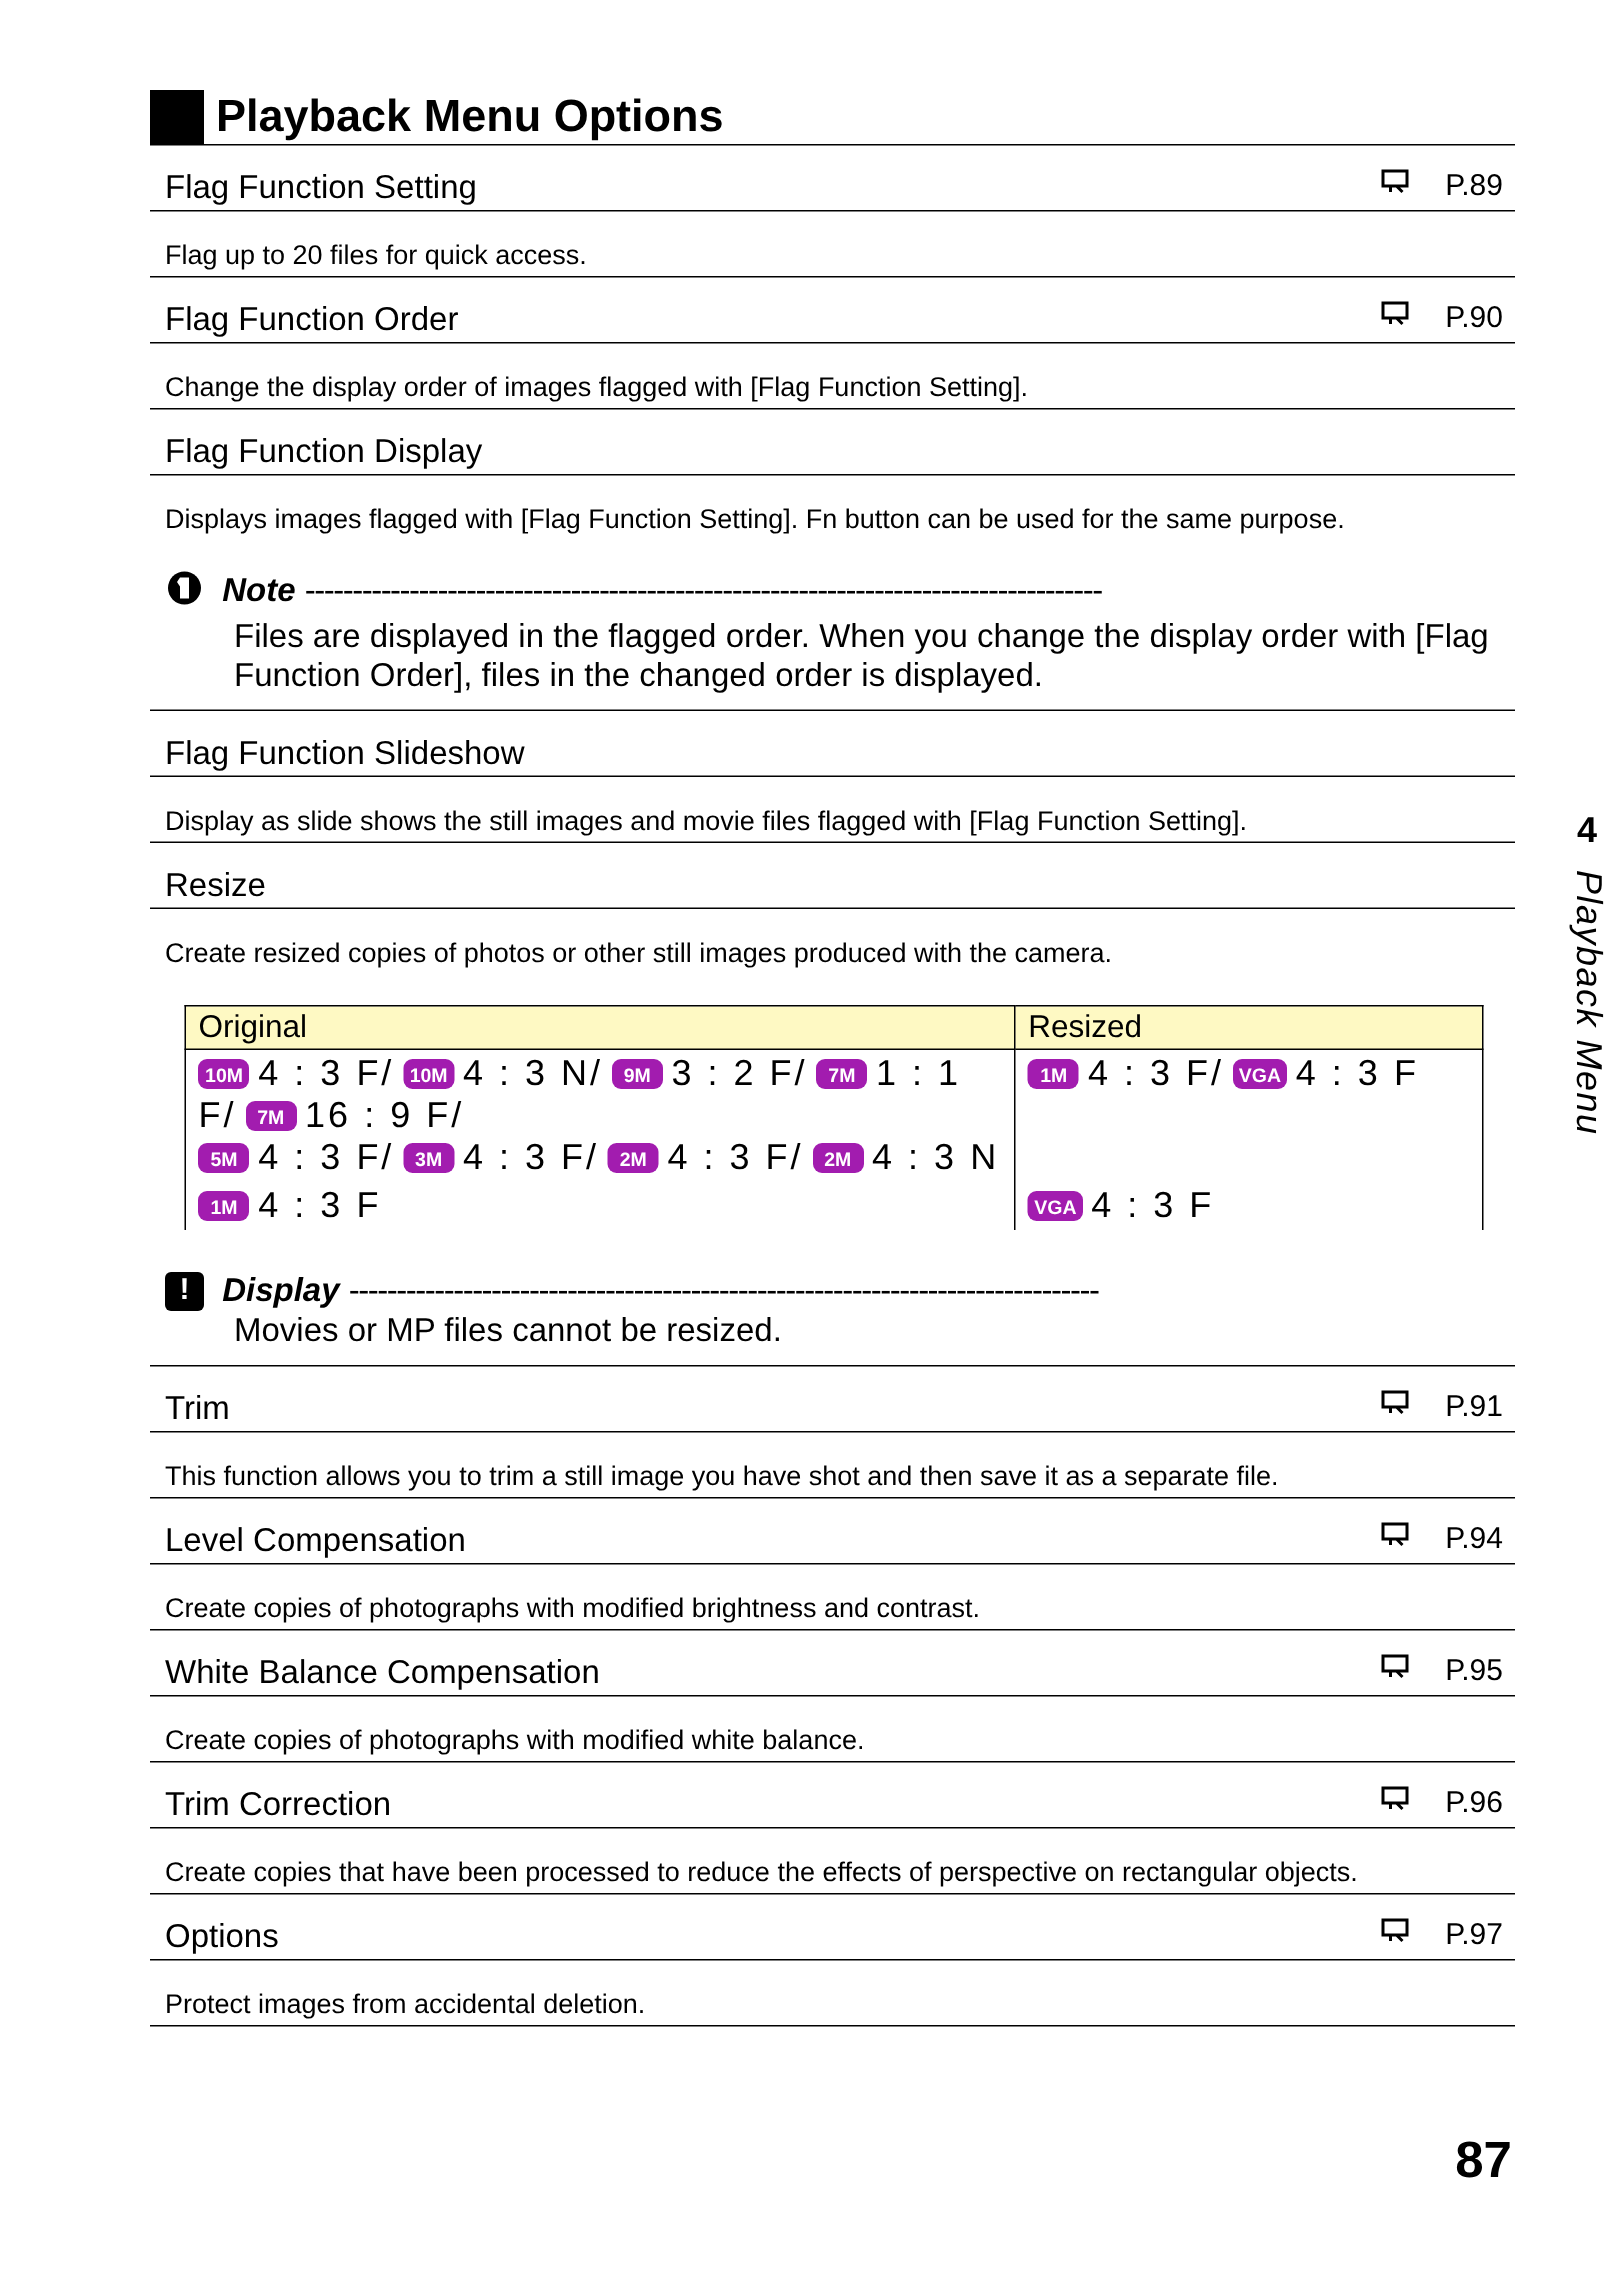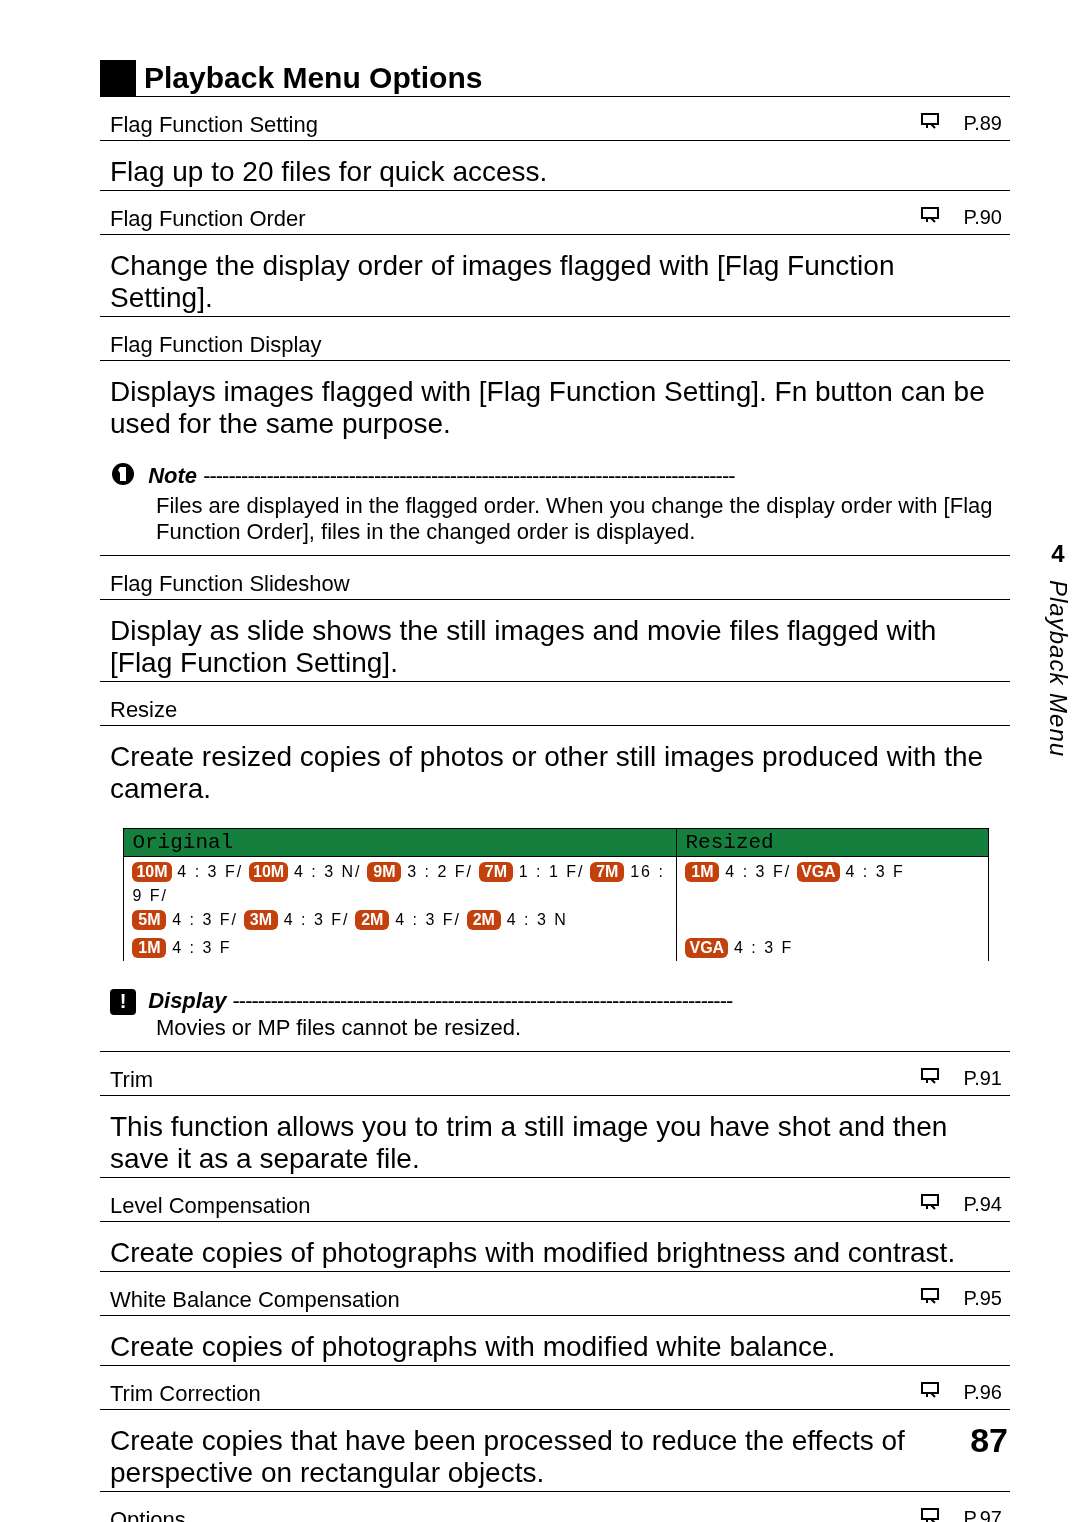--- a/index.html
+++ b/index.html
@@ -43,21 +43,21 @@
   }
   .hdr-row td {
     border-top: 1px solid #000;
   }
   .hdr {
     font-weight: 500;
     font-size: 22px;
   }
   .desc {
     font-weight: 300;
-    font-size: 28px;
+    font-size: 18px;
   }
   .pageref {
     float: right;
     font-size: 20px;
     display: flex;
     align-items: center;
     gap: 15px;
   }
   .ref-icon {
     display:inline-block;
@@ -108,41 +108,40 @@
     border-collapse: collapse;
     font-size: 21px;
   }
   .inner-table th, .inner-table td {
     border: 1px solid #000;
     padding: 2px 8px;
     text-align: left;
     font-weight: 300;
   }
   .inner-table th {
-    background: #15803d;
+    background: #fef9c3;
     font-weight: 400;
-    font-family: Liberation Mono, monospace;
   }
   .mp-badge {
     display: inline-flex;
     align-items: center;
     justify-content: center;
-    background: #c2410c;
+    background: #a21caf;
     color: #fff;
-    font-size: 16px;
+    font-size: 13px;
     font-weight: bold;
     border-radius: 6px;
     padding: 1px 4px;
     min-width: 26px;
     height: 18px;
     vertical-align: middle;
     line-height: 1;
   }
   .ratio {
-    font-size: 16px;
+    font-size: 24px;
     letter-spacing: 2px;
     vertical-align: middle;
   }
   .side-tab {
     position: absolute;
     right: 8px;
     top: 540px;
     display:flex;
     flex-direction:column;
     align-items:center;

